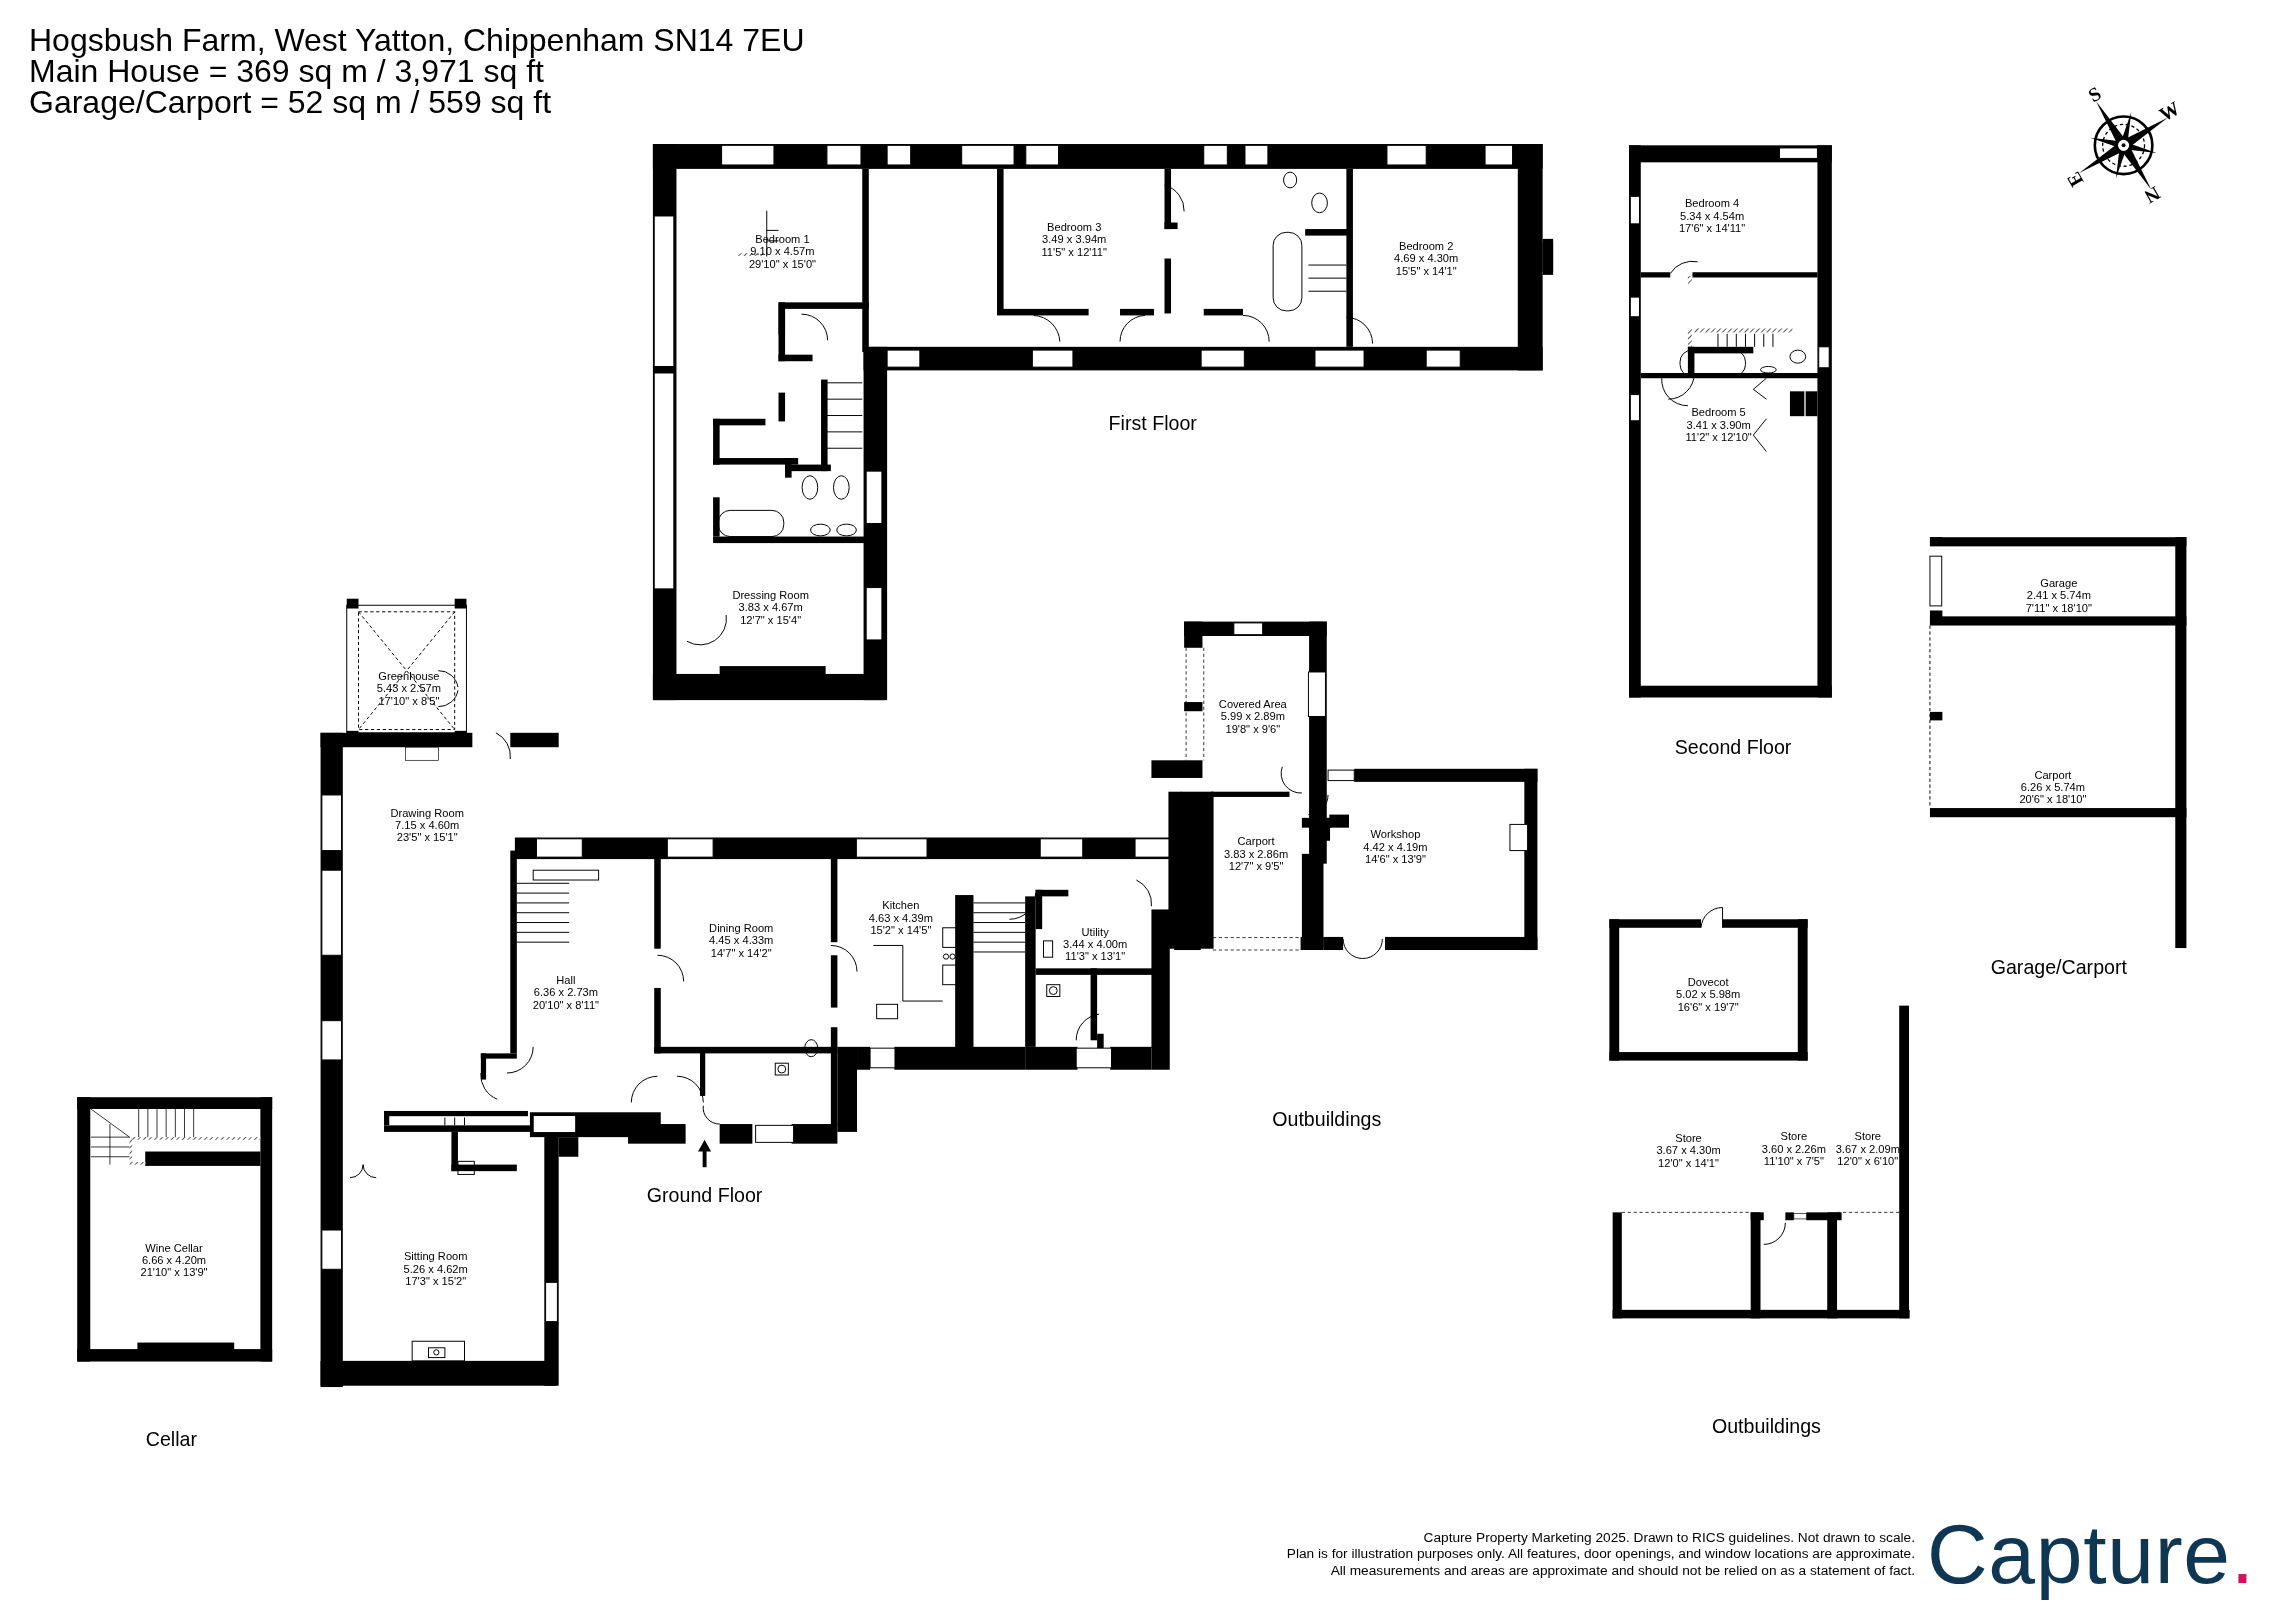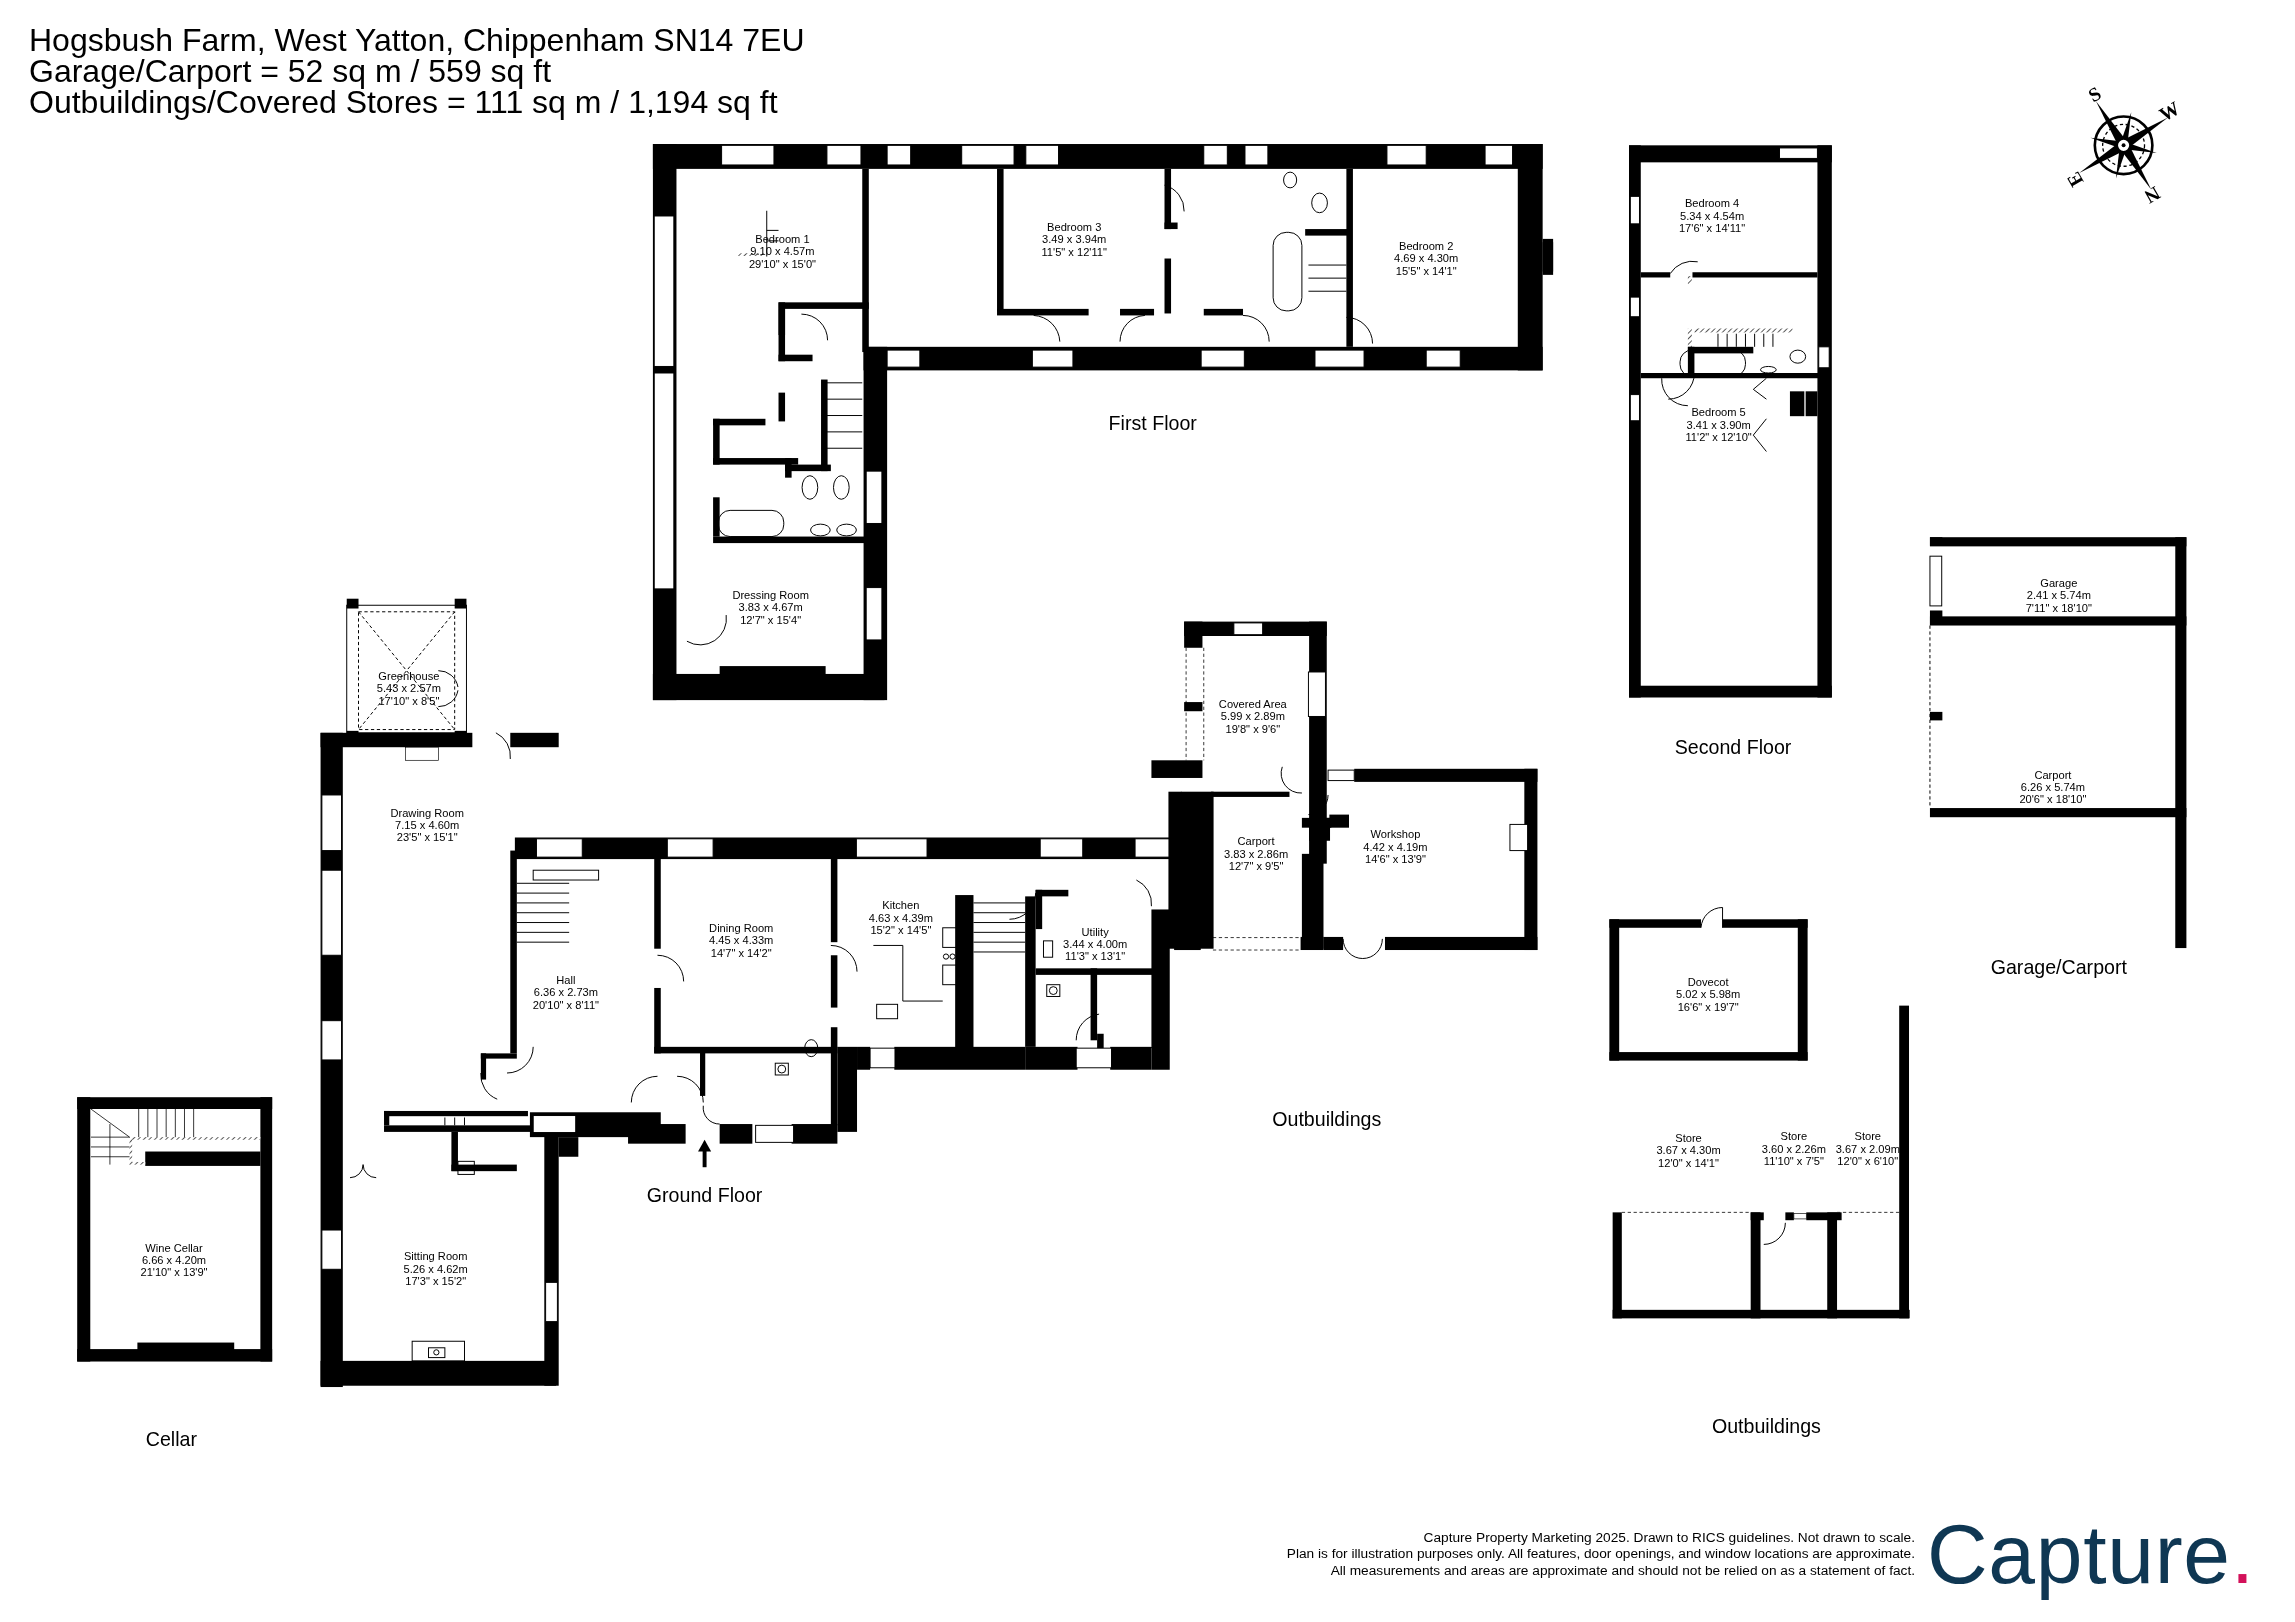--- a/index.html
+++ b/index.html
@@ -14,22 +14,22 @@
   .disclaimer div { white-space: nowrap; }
   .logo { position: absolute; left: 1927px; top: 1512px; font-family: Liberation Sans, sans-serif;
           font-size: 84px; color: #0f3753; letter-spacing: 0.7px; line-height: 1; }
   .logo .dot { color: #d3115a; }
 </style>
 </head>
 <body>
 
 <div class="header">
   <div>Hogsbush Farm, West Yatton, Chippenham SN14 7EU</div>
+  <div>Main House = 369 sq m / 3,971 sq ft</div>
   <div>Garage/Carport = 52 sq m / 559 sq ft</div>
-  <div>Outbuildings/Covered Stores = 111 sq m / 1,194 sq ft</div>
 </div>
 
 <svg class="plan" width="2295" height="1622" viewBox="0 0 3508 2479">
   <defs>
     <pattern id="hatch" width="6" height="6" patternUnits="userSpaceOnUse" patternTransform="rotate(45)">
       <rect width="6" height="6" fill="#fff"></rect>
       <line x1="0" y1="0" x2="0" y2="6" stroke="#000" stroke-width="2"></line>
     </pattern>
   </defs>
 

